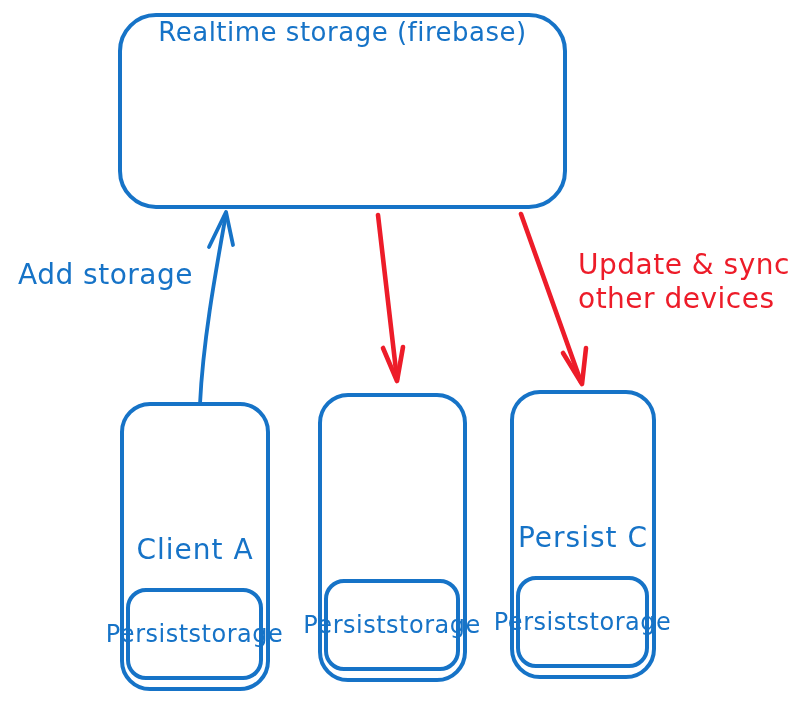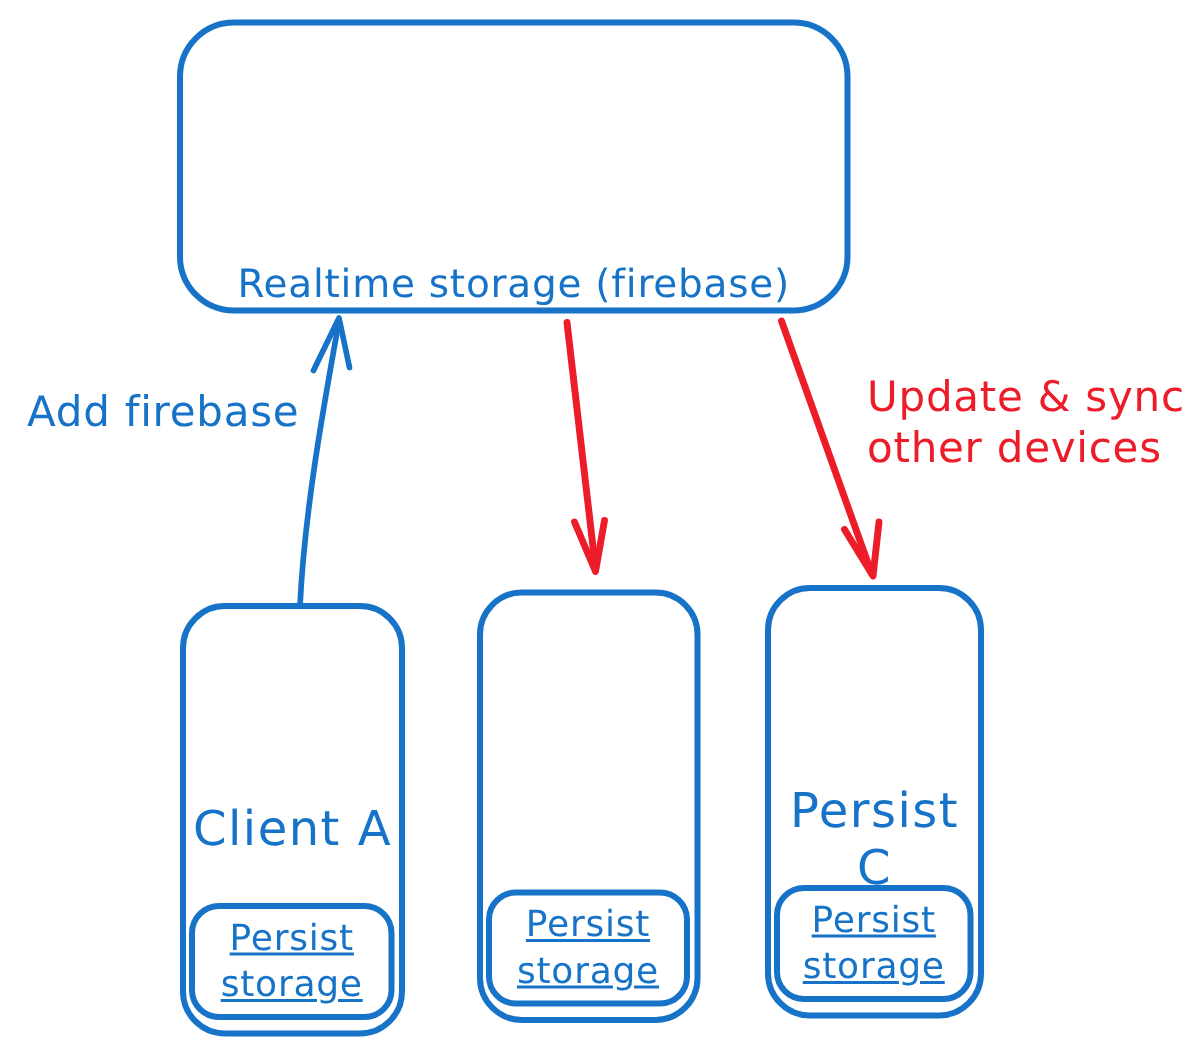--- a/index.html
+++ b/index.html
@@ -24,42 +24,41 @@
   .arrow-red{stroke:var(--red);}
   .node{
     position:absolute;
     border:4px solid var(--blue);
     background:var(--bg);
     box-sizing:border-box;
   }
   .top-node{
     left:118px;top:13px;width:449px;height:196px;
     border-radius:38px;
-    display:flex;align-items:flex-end;justify-content:center;
+    display:flex;align-items:flex-start;justify-content:center;
   }
   .top-node .title{
     font-size:26px;white-space:nowrap;letter-spacing:0.5px;
   }
   .client{border-radius:30px;}
   #client-a{left:120px;top:402px;width:150px;height:289px;}
   #client-b{left:318px;top:393px;width:149px;height:289px;}
   #client-c{left:510px;top:390px;width:146px;height:289px;}
   .client-label{
     position:absolute;top:127px;left:0;right:0;
-    text-align:center;font-size:32px;letter-spacing:1px;
+    text-align:center;font-size:28px;letter-spacing:1px;
   }
   .persist{
-    position:absolute;left:2px;right:3px;bottom:7px;height:78px;
+    position:absolute;left:2px;right:3px;bottom:7px;height:92px;
     border:4px solid var(--blue);
     border-radius:20px;
     box-sizing:border-box;
-    display:flex;flex-direction:column;align-items:center;justify-content:center;
+    display:flex;flex-direction:row;align-items:center;justify-content:center;
     font-size:24px;line-height:31px;letter-spacing:0.5px;
     background:var(--bg);
-    text-decoration:underline;
   }
   .annotation{
     position:absolute;font-size:28px;white-space:nowrap;letter-spacing:0.5px;
   }
   #add-expense-label{left:18px;top:258px;color:var(--blue);}
   #update-sync-label{left:578px;top:248px;color:var(--red);line-height:34px;}
 </style>
 </head>
 <body>
 
@@ -77,21 +76,21 @@
     <g class="arrow-red" stroke-width="4.6">
       <path d="M521,214 L581,382"></path>
       <path d="M563,353 L582,384 L586,348"></path>
     </g>
   </svg>
 
   <div class="node top-node">
     <span class="title">Realtime storage (firebase)</span>
   </div>
 
-  <div class="annotation" id="add-expense-label">Add firebase</div>
+  <div class="annotation" id="add-expense-label">Add storage</div>
 
   <div class="annotation" id="update-sync-label">
     <div>Update &amp; sync</div>
     <div>other devices</div>
   </div>
 
   <div class="node client" id="client-a">
     <div class="client-label">Client A</div>
     <div class="persist">
       <div>Persist</div>

